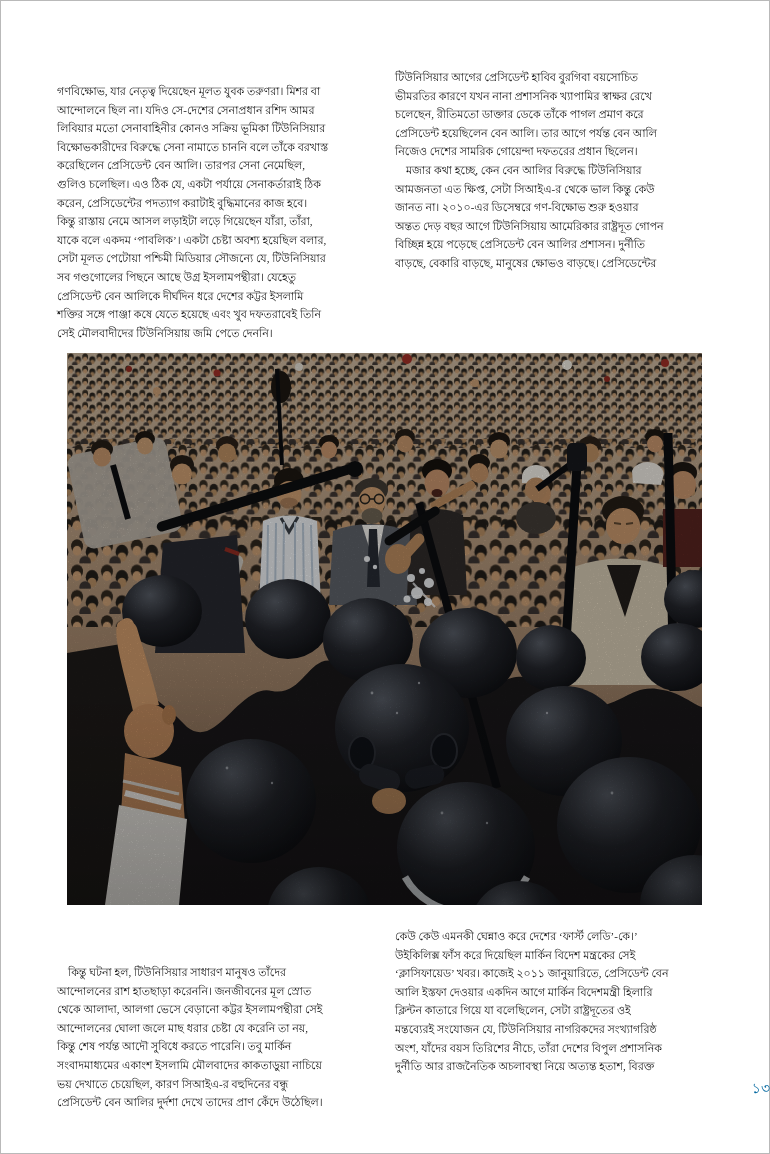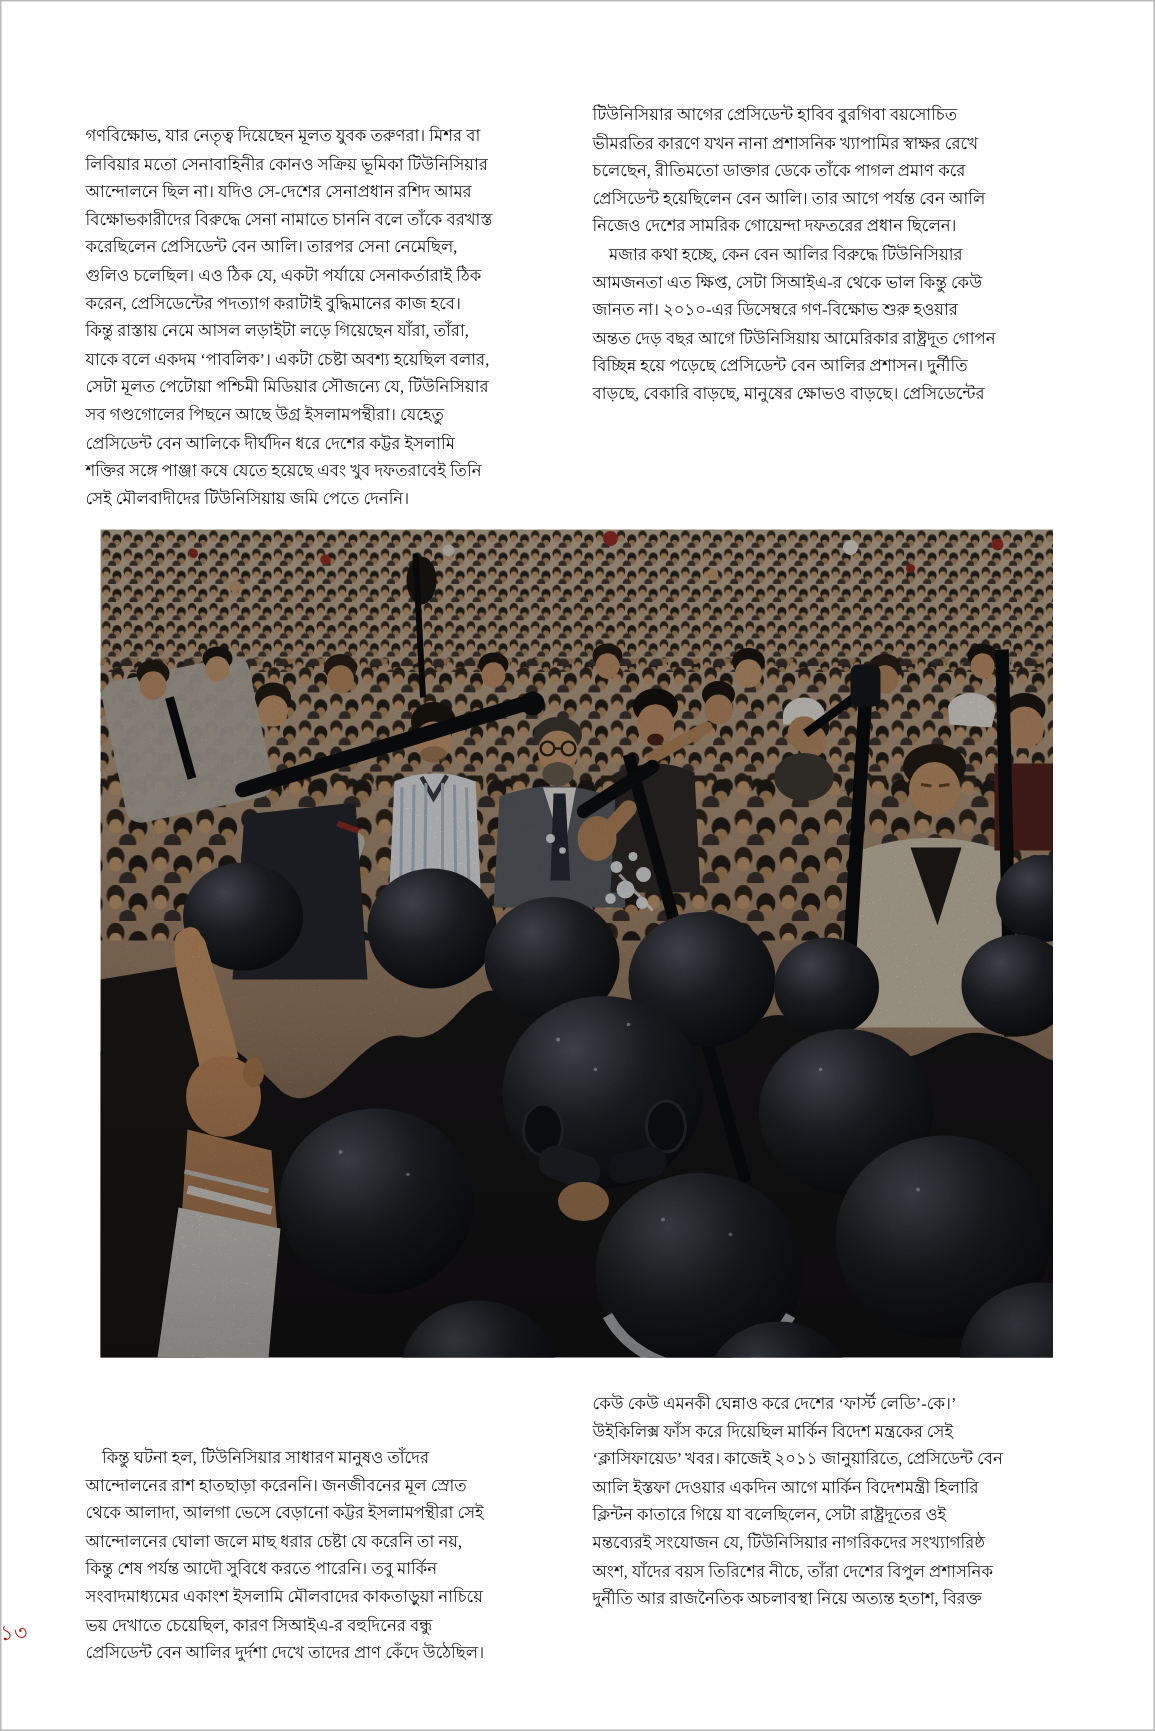--- a/index.html
+++ b/index.html
@@ -11,31 +11,31 @@
     color:#141414;
   }
   .textcol{position:absolute;width:332px;font-size:11px;line-height:18.6px;text-rendering:optimizeLegibility;}
   .line{white-space:pre-wrap;height:18.6px;overflow:visible;}
   .col-tl{left:57px;top:82px;}
   .col-tr{left:395px;top:68px;}
   .col-bl{left:57px;top:963px;}
   .col-br{left:395px;top:927px;}
   figure.photo{position:absolute;left:67px;top:353px;width:635px;height:552px;margin:0;padding:0;}
   figure.photo svg{display:block;width:100%;height:100%;}
-  .pagenum{position:absolute;left:0;top:1077px;width:100%;text-align:left;font-size:14px;color:#b91c1c;}
+  .pagenum{position:absolute;left:0;top:1077px;width:100%;text-align:right;font-size:14px;color:#0369a1;}
 </style>
 </head>
 <body>
 
 <div class="page">
 
   <div class="textcol col-tl">
       <div class="line">গণবিক্ষোভ, যার নেতৃত্ব দিয়েছেন মূলত যুবক তরুণরা। মিশর বা</div>
+      <div class="line">আন্দোলনে ছিল না। যদিও সে-দেশের সেনাপ্রধান রশিদ আমর</div>
       <div class="line">লিবিয়ার মতো সেনাবাহিনীর কোনও সক্রিয় ভূমিকা টিউনিসিয়ার</div>
-      <div class="line">আন্দোলনে ছিল না। যদিও সে-দেশের সেনাপ্রধান রশিদ আমর</div>
       <div class="line">বিক্ষোভকারীদের বিরুদ্ধে সেনা নামাতে চাননি বলে তাঁকে বরখাস্ত</div>
       <div class="line">করেছিলেন প্রেসিডেন্ট বেন আলি। তারপর সেনা নেমেছিল,</div>
       <div class="line">গুলিও চলেছিল। এও ঠিক যে, একটা পর্যায়ে সেনাকর্তারাই ঠিক</div>
       <div class="line">করেন, প্রেসিডেন্টের পদত্যাগ করাটাই বুদ্ধিমানের কাজ হবে।</div>
       <div class="line">কিন্তু রাস্তায় নেমে আসল লড়াইটা লড়ে গিয়েছেন যাঁরা, তাঁরা,</div>
       <div class="line">যাকে বলে একদম ‘পাবলিক’। একটা চেষ্টা অবশ্য হয়েছিল বলার,</div>
       <div class="line">সেটা মূলত পেটোয়া পশ্চিমী মিডিয়ার সৌজন্যে যে, টিউনিসিয়ার</div>
       <div class="line">সব গণ্ডগোলের পিছনে আছে উগ্র ইসলামপন্থীরা। যেহেতু</div>
       <div class="line">প্রেসিডেন্ট বেন আলিকে দীর্ঘদিন ধরে দেশের কট্টর ইসলামি</div>
       <div class="line">শক্তির সঙ্গে পাঞ্জা কষে যেতে হয়েছে এবং খুব দফতরাবেই তিনি</div>

